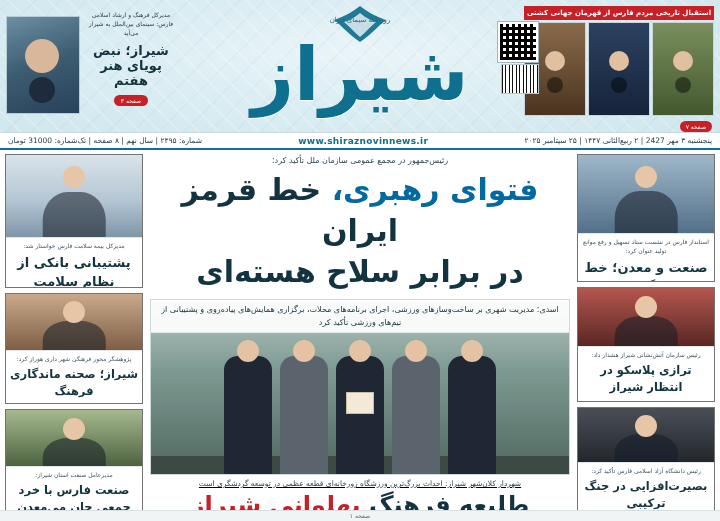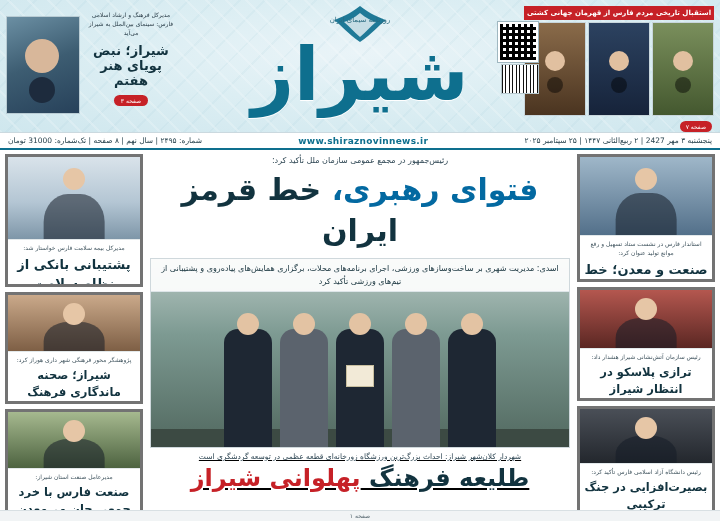--- a/index.html
+++ b/index.html
@@ -258,21 +258,21 @@
     flex-direction: column;
     gap: 5px;
   }
   .col-center {
     flex: 1;
     display: flex;
     flex-direction: column;
   }
 
   .side-card {
-    border: 3px solid #737373;
+    border: 1px solid #737373;
     background: #fff;
     position: relative;
     box-sizing: border-box;
     overflow: hidden;
   }
   .side-card .thumb {
     width: 100%;
     position: relative;
     overflow: hidden;
     border-bottom: 1px solid #e2e8ea;
@@ -513,20 +513,21 @@
       </div>
 
     </div>
 
     <div class="col-center">
       <div class="lead-head">
         <div class="lead-kicker">رئیس‌جمهور در مجمع عمومی سازمان ملل تأکید کرد:</div>
         <div class="lead-title">
           <span class="hl">فتوای رهبری،</span>
           <span>خط قرمز ایران</span>
+          <div>در برابر سلاح هسته‌ای</div>
         </div>
       </div>
 
       <div class="lead-photo">
         <div class="capbar">اسدی: مدیریت شهری بر ساخت‌وسازهای ورزشی، اجرای برنامه‌های محلات، برگزاری همایش‌های پیاده‌روی و پشتیبانی از تیم‌های ورزشی تأکید کرد</div>
         <div class="floor"></div>
         <div class="figures">
           <div class="fig"></div>
           <div class="fig grey"></div>
           <div class="fig card"></div>

